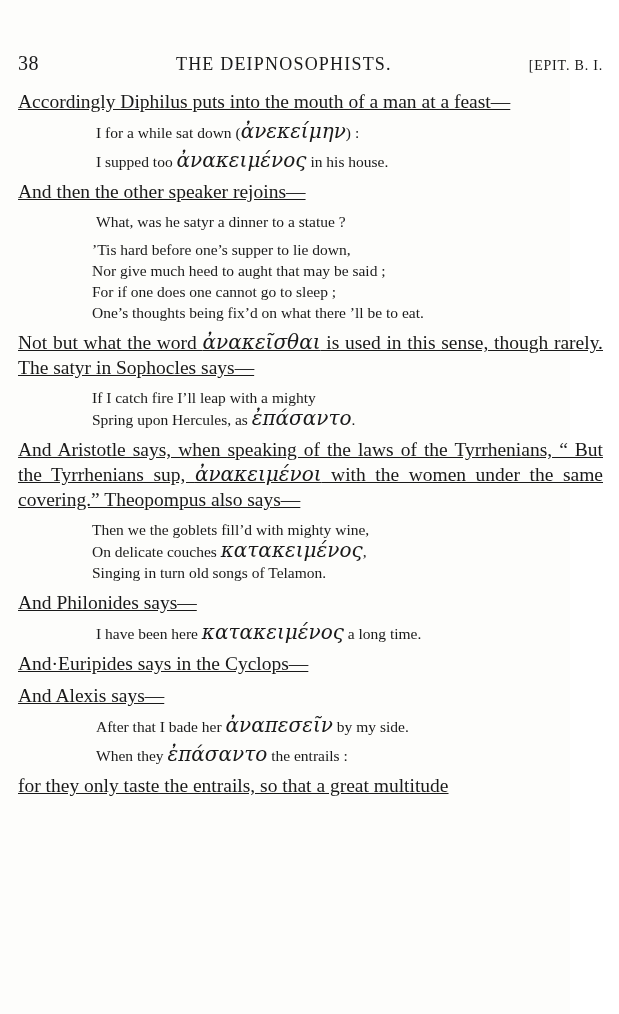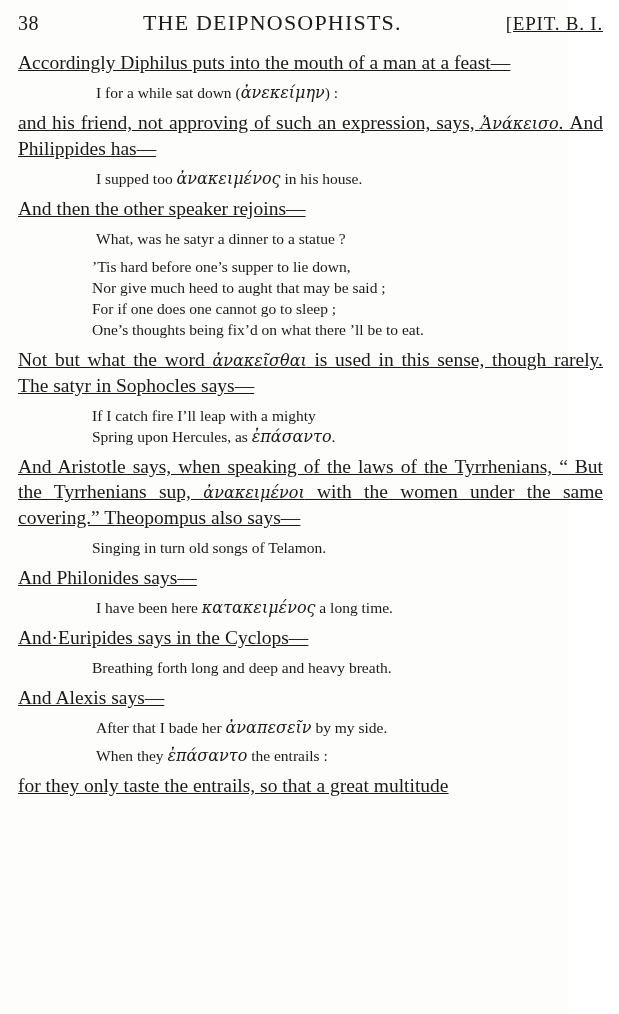--- a/index.html
+++ b/index.html
@@ -34,30 +34,30 @@
     justify-content: space-between;
     font-size: 17px;
     letter-spacing: 0.5px;
     margin-bottom: 14px;
   }
   .folio {
     font-size: 20px;
     font-family: "Liberation Serif", serif;
   }
   .head-title {
-    font-size: 22px;
+    font-size: 18px;
     letter-spacing: 1.2px;
     text-align: center;
     flex: 1;
+    margin-top: 44px;
   }
   .head-right {
-    font-size: 19px;
+    font-size: 14px;
     letter-spacing: 0.8px;
     white-space: nowrap;
-    text-decoration: underline;
   }
   p.body-text {
     font-size: 19.5px;
     line-height: 25px;
     text-align: justify;
     margin: 0 0 4px 0;
     text-indent: 0;
     hyphens: none;
     text-decoration: underline;
   }
@@ -73,71 +73,71 @@
   }
   .quote.verse {
     padding-left: 74px;
   }
   .quote div {
     white-space: nowrap;
   }
   .gk {
     font-family: "DejaVu Serif", serif;
     font-style: italic;
-    font-size: 16px;
+    font-size: 20px;
     margin-top: 46px;
   }
 </style>
 </head>
 <body>
 
 <div class="page">
   <div class="content">
 
     <div class="running-head">
       <span class="folio">38</span>
       <span class="head-title">THE DEIPNOSOPHISTS.</span>
       <span class="head-right">[EPIT. B. I.</span>
     </div>
 
     <div id="body-blocks">
         <p class="body-text">Accordingly Diphilus puts into the mouth of a man at a feast—</p>
         <div class="quote">
           <div>I for a while sat down (<span class="gk">ἀνεκείμην</span>) :</div>
         </div>
-        <p class="body-text">and his friend, not approving of such an expression, says, <span class="gk">Ἀνάκεισο</span>. And Philippides has—</p>
         <div class="quote">
           <div>I supped too <span class="gk">ἀνακειμένος</span> in his house.</div>
         </div>
         <p class="body-text">And then the other speaker rejoins—</p>
         <div class="quote">
           <div>What, was he satyr a dinner to a statue ?</div>
         </div>
         <div class="quote verse">
           <div>’Tis hard before one’s supper to lie down,</div>
           <div>Nor give much heed to aught that may be said ;</div>
           <div>For if one does one cannot go to sleep ;</div>
           <div>One’s thoughts being fix’d on what there ’ll be to eat.</div>
         </div>
         <p class="body-text">Not but what the word <span class="gk">ἀνακεῖσθαι</span> is used in this sense, though rarely. The satyr in Sophocles says—</p>
         <div class="quote verse">
           <div>If I catch fire I’ll leap with a mighty</div>
           <div>Spring upon Hercules, as <span class="gk">ἐπάσαντο</span>.</div>
         </div>
         <p class="body-text">And Aristotle says, when speaking of the laws of the Tyrrhenians, “ But the Tyrrhenians sup, <span class="gk">ἀνακειμένοι</span> with the women under the same covering.” Theopompus also says—</p>
         <div class="quote verse">
+          <div>Then we the goblets fill’d with mighty wine,</div>
+          <div>On delicate couches <span class="gk">κατακειμένος</span>,</div>
           <div>Singing in turn old songs of Telamon.</div>
         </div>
         <p class="body-text">And Philonides says—</p>
         <div class="quote">
           <div>I have been here <span class="gk">κατακειμένος</span> a long time.</div>
         </div>
         <p class="body-text">And·Euripides says in the Cyclops—</p>
         <div class="quote verse">
-          <div>Breathing forth long and deep and heavy breath.</div>
         </div>
         <p class="body-text">And Alexis says—</p>
         <div class="quote">
           <div>After that I bade her <span class="gk">ἀναπεσεῖν</span> by my side.</div>
         </div>
         <div class="quote">
           <div>When they <span class="gk">ἐπάσαντο</span> the entrails :</div>
         </div>
         <p class="body-text">for they only taste the entrails, so that a great multitude</p>
       </div>

